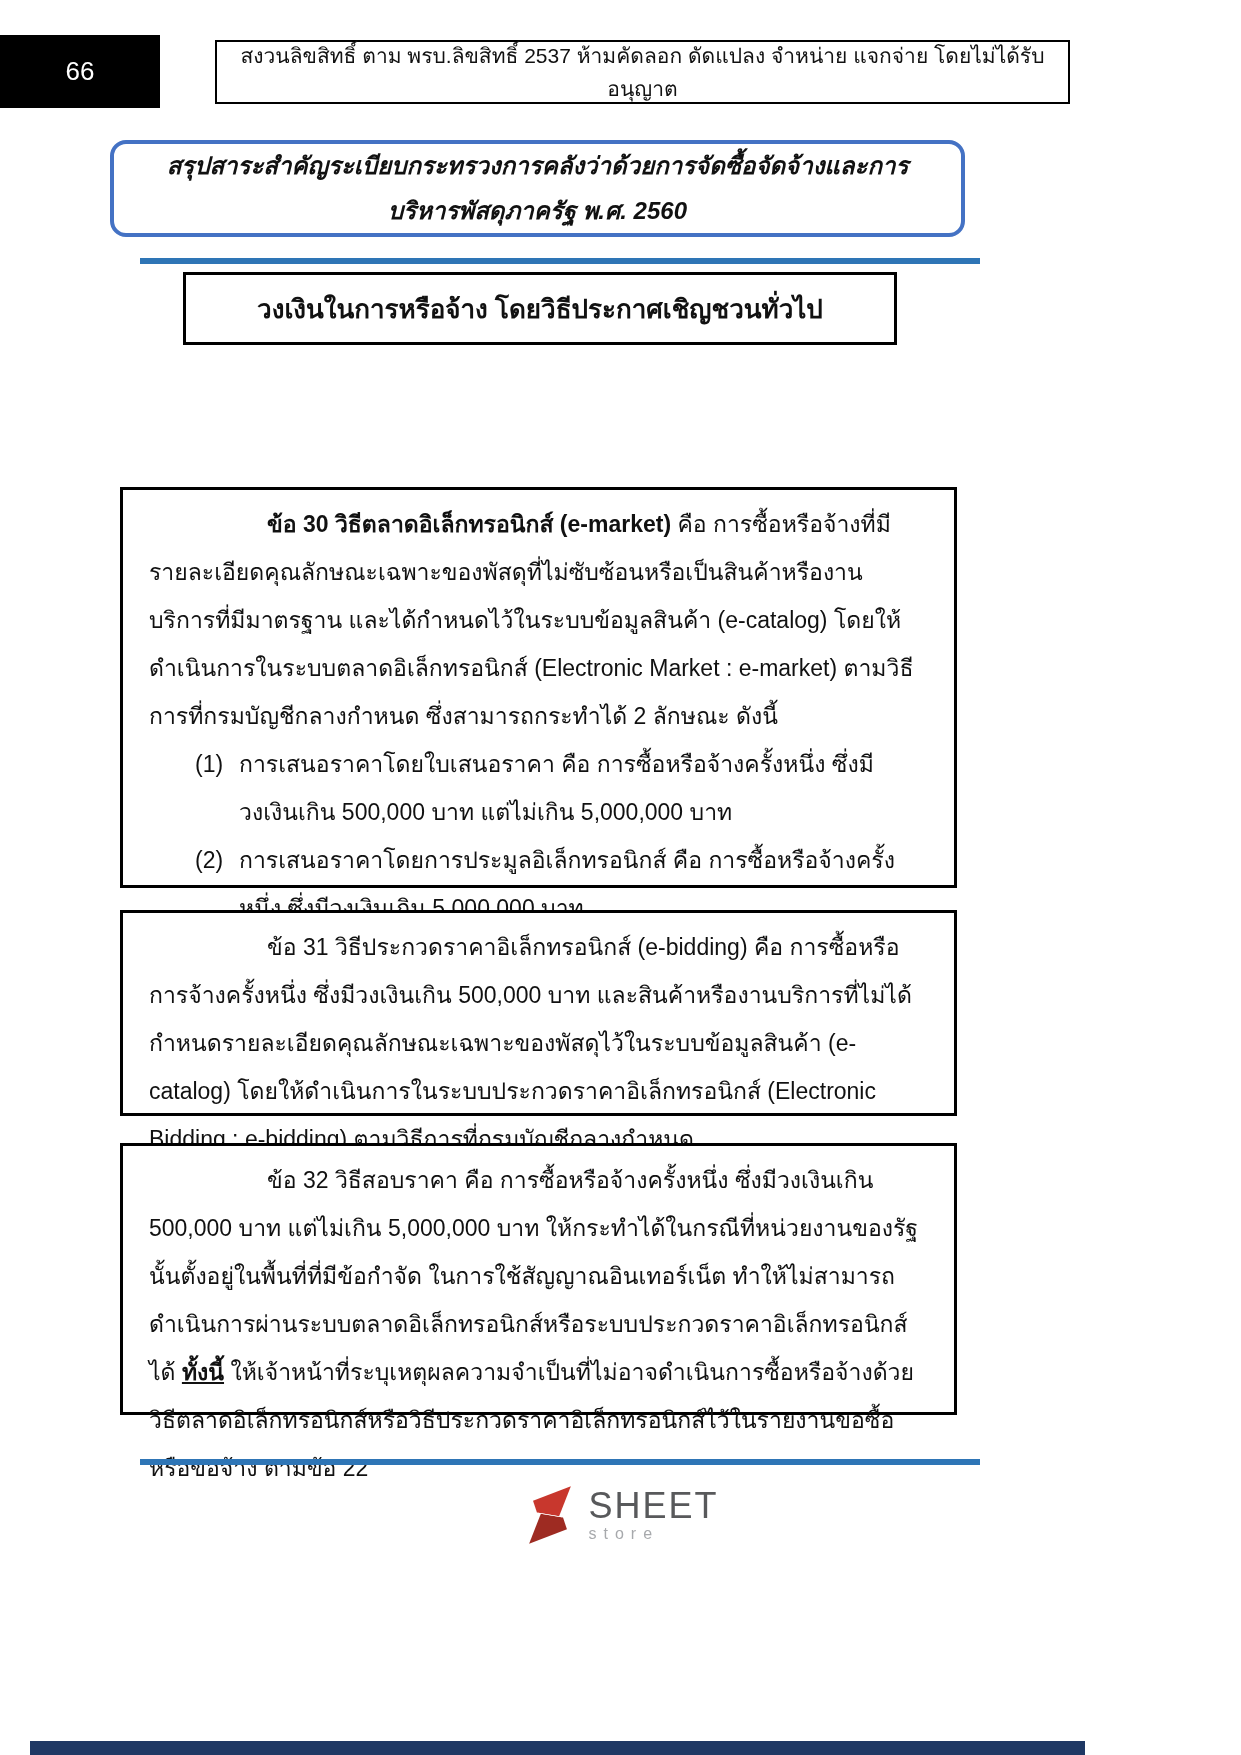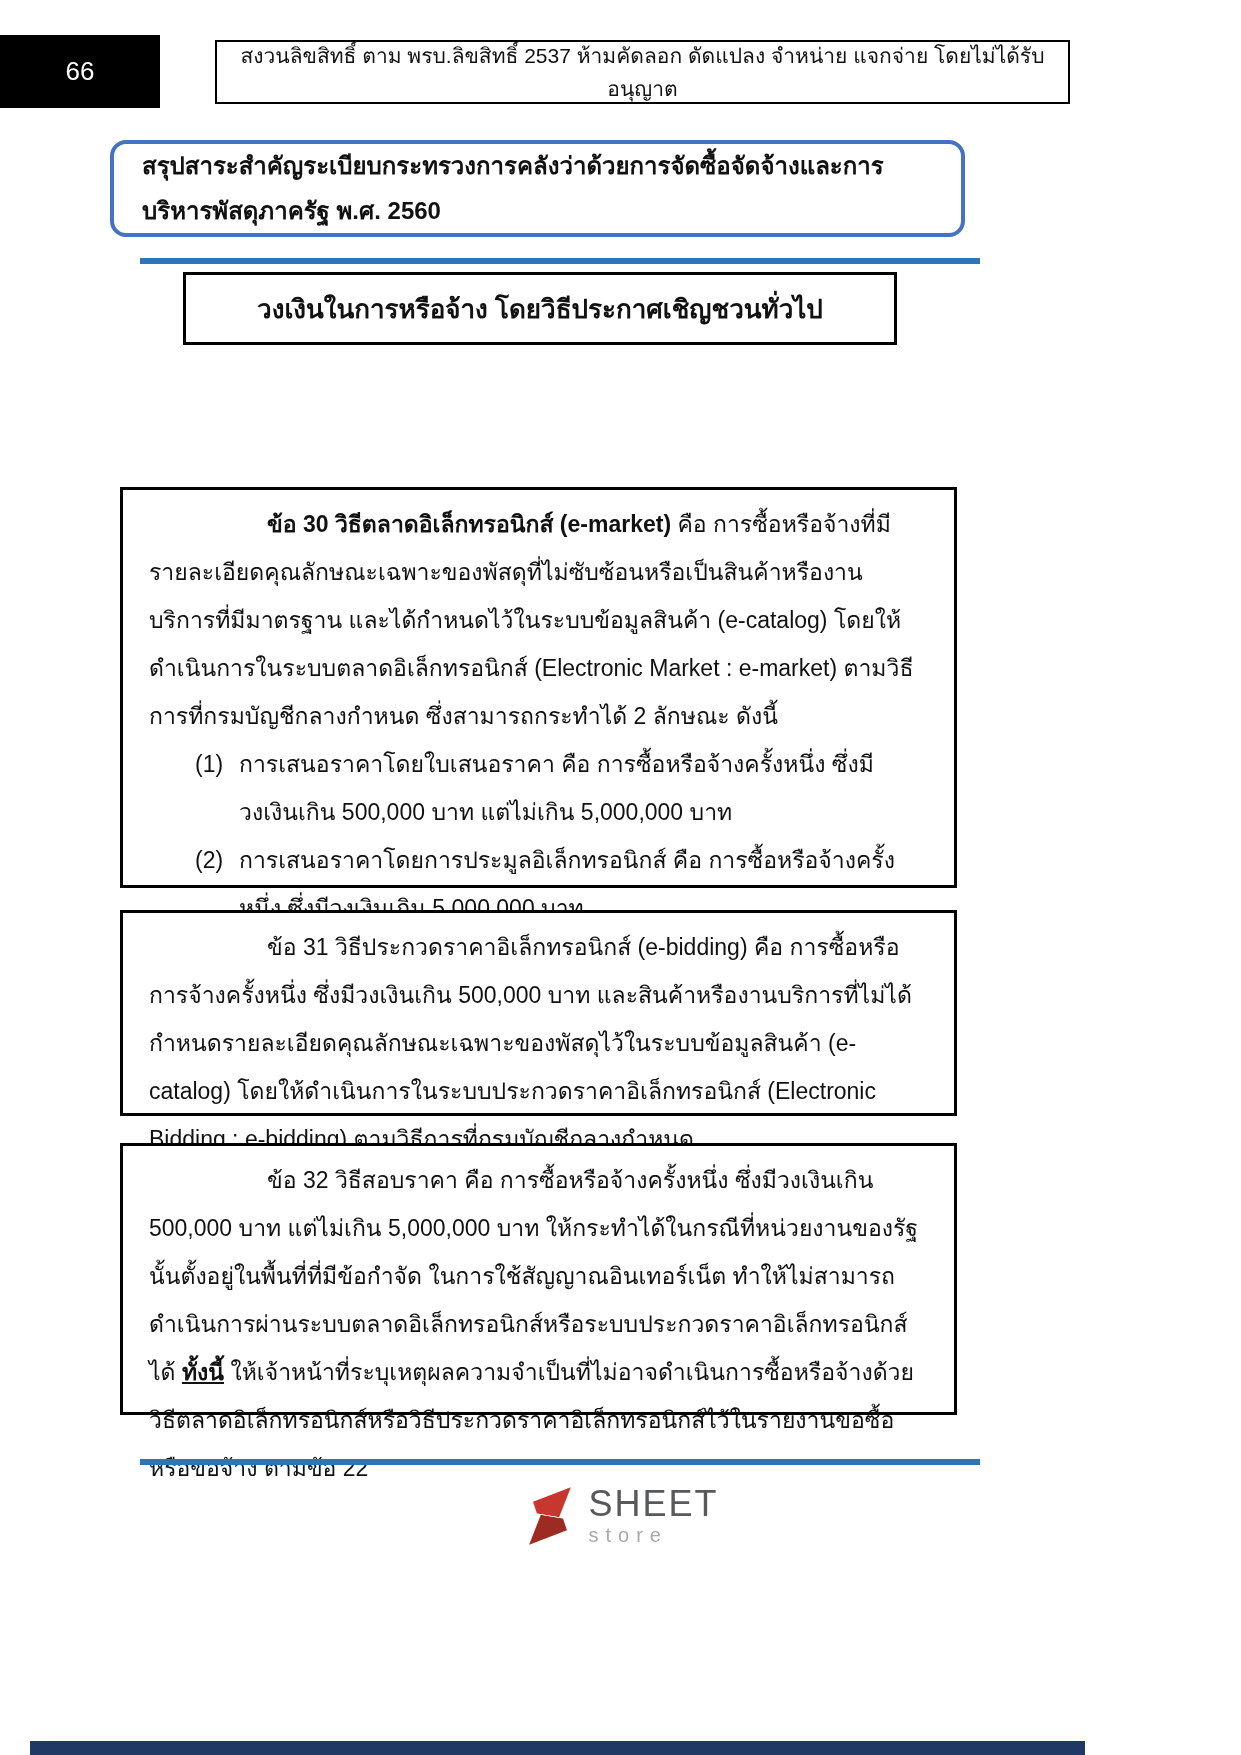--- a/index.html
+++ b/index.html
@@ -24,22 +24,22 @@
     border:2px solid #000000;
     display:flex; align-items:center; justify-content:center;
     font-size:21px; text-align:center; padding:0 14px;
   }
 
   
   .summary-box {
     left:110px; top:140px; width:855px; height:97px;
     border:4px solid #4472C4; border-radius:16px;
     display:flex; align-items:center; justify-content:center;
-    font-size:24px; font-weight:bold; 
-    line-height:1.85; padding:0 28px; background:#ffffff;
+    font-size:24px; font-weight:bold; text-align:center;
+    line-height:1.85; padding:0 28px; background:#ffffff;font-style:italic;
   }
 
   .rule-blue { background:#2E75B6; height:6px; }
   .rule-top { left:140px; top:258px; width:840px; }
   .rule-footer { left:140px; top:1459px; width:840px; }
 
   .section-title-box {
     left:183px; top:272px; width:714px; height:73px;
     border:3px solid #000000; background:#ffffff;
     display:flex; align-items:center; justify-content:center;
@@ -76,21 +76,21 @@
   .footer-logo {
     left:50%; top:1485px; transform:translateX(-50%);
     display:flex; align-items:center; gap:12px;
   }
   .logo-icon { width:54px; height:60px; }
   .logo-text-col { display:flex; flex-direction:column; justify-content:center; }
   .brand-name {
     font-size:36px; font-weight:normal; color:#58595B; letter-spacing:2px; line-height:1.05;
   }
   .brand-sub {
-    font-size:20px; color:#A7A9AC; letter-spacing:7px; line-height:1.2;
+    font-size:16px; color:#A7A9AC; letter-spacing:7px; line-height:1.2;
   }
 
   .bottom-bar {
     left:30px; top:1741px; width:1055px; height:14px; background:#1F3864;
   }
 </style>
 </head>
 <body>
 
 <div class="page">

